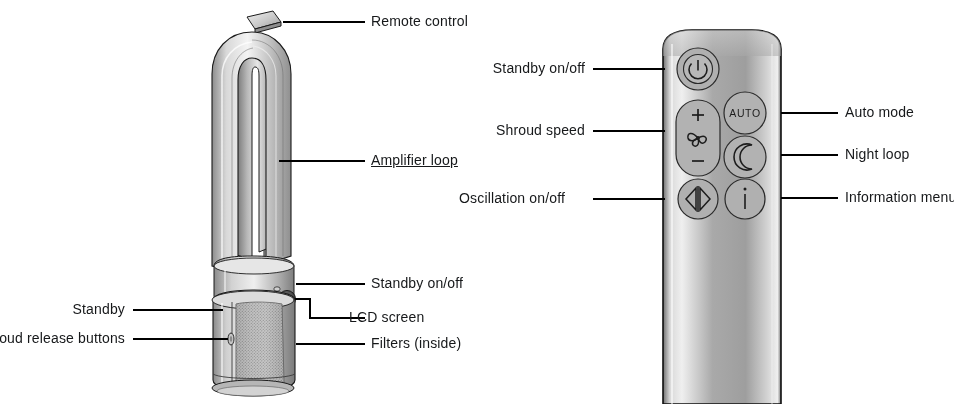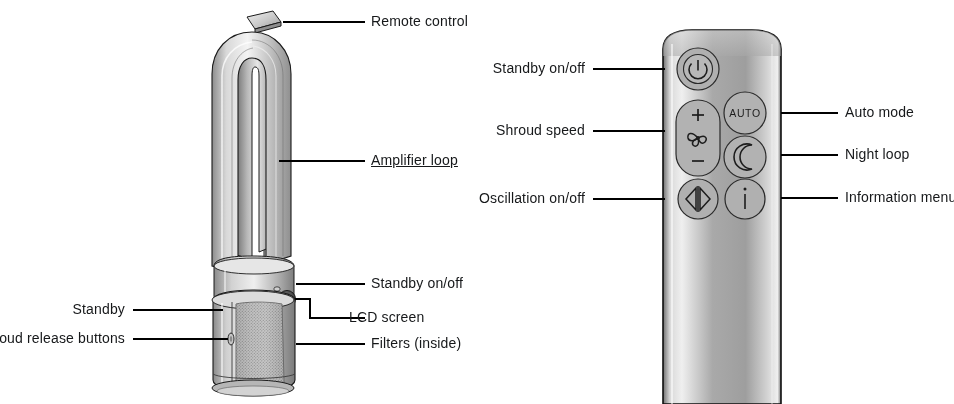--- a/index.html
+++ b/index.html
@@ -249,21 +249,21 @@
   <div class="lbl" style="left:371px; top:337px;text-align:right;">Filters (inside)</div>
 
   <div class="lbl r" style="right:829px; top:303px;">Standby</div>
 
   <div class="lbl r" style="right:829px; top:332px;">Shroud release buttons</div>
 
   <div class="lbl r" style="right:369px; top:62px;">Standby on/off</div>
 
   <div class="lbl r" style="right:369px; top:124px;">Shroud speed</div>
 
-  <div class="lbl r" style="right:369px; top:192px;">Oscillation on/off</div>
+  <div class="lbl r" style="right:389px; top:192px;">Oscillation on/off</div>
 
   <div class="lbl" style="left:845px; top:106px;">Auto mode</div>
 
   <div class="lbl" style="left:845px; top:148px;">Night loop</div>
 
   <div class="lbl" style="left:845px; top:191px;">Information menu</div>
 
 </div>
 
 </body></html>

